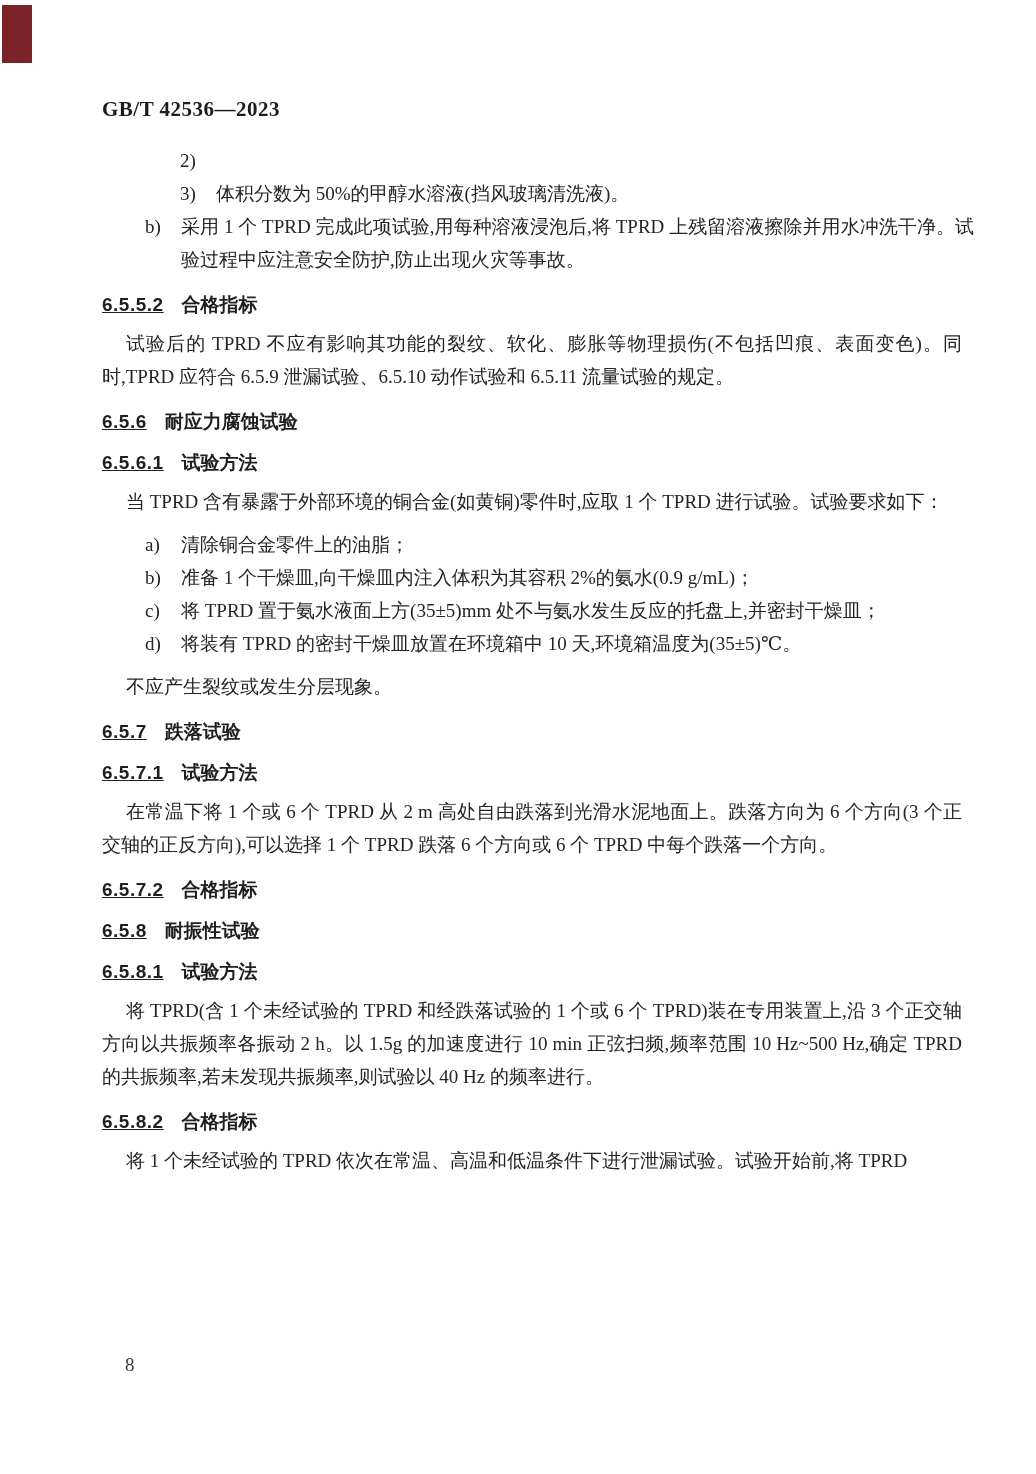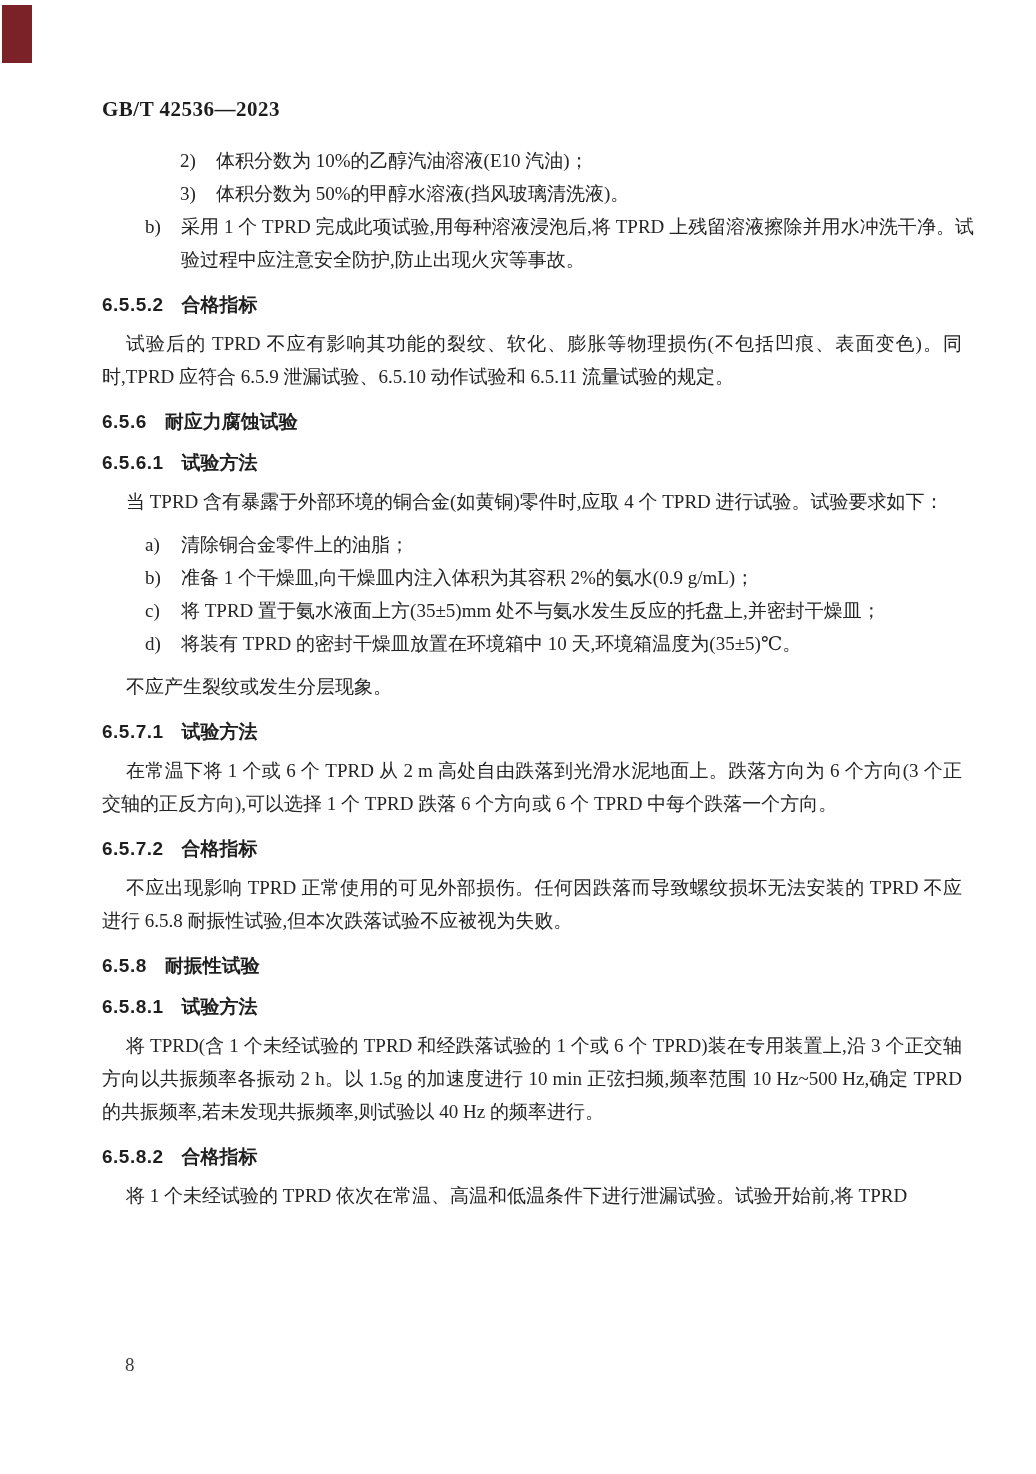--- a/index.html
+++ b/index.html
@@ -36,21 +36,21 @@
   }
   .h {
     font-family: "Liberation Sans", "DejaVu Sans", sans-serif;
     font-weight: 700;
     font-size: 19px;
     line-height: 24px;
     margin-top: 17px;
     margin-bottom: 0;
     color: #1f1f1f;
   }
-  .h .hnum { margin-right: 18px; letter-spacing: 0.5px; }
+  .h .hnum { margin-right: 18px; letter-spacing: 0.5px; text-decoration: underline; }
   .para {
     font-size: 19px;
     line-height: 33px;
     margin: 10px 12px 0 0;
     text-indent: 24px;
     text-align: justify;
   }
   .li {
     display: flex;
     font-size: 19px;
@@ -74,21 +74,20 @@
 <body>
 
 <div class="corner-mark"></div>
 
 <div class="page">
 
   <div class="doc-header">GB/T 42536—2023</div>
 
   <div class="li li-num">
     <span class="marker">2)</span>
-    <span class="litxt">体积分数为 10%的乙醇汽油溶液(E10 汽油)；</span>
   </div>
   <div class="li li-num">
     <span class="marker">3)</span>
     <span class="litxt">体积分数为 50%的甲醇水溶液(挡风玻璃清洗液)。</span>
   </div>
   <div class="li li-let">
     <span class="marker">b)</span>
     <span class="litxt">采用 1 个 TPRD 完成此项试验,用每种溶液浸泡后,将 TPRD 上残留溶液擦除并用水冲洗干净。试验过程中应注意安全防护,防止出现火灾等事故。</span>
   </div>
 
@@ -96,21 +95,21 @@
     <span class="hnum">6.5.5.2</span><span>合格指标</span>
   </div>
   <p class="para">试验后的 TPRD 不应有影响其功能的裂纹、软化、膨胀等物理损伤(不包括凹痕、表面变色)。同时,TPRD 应符合 6.5.9 泄漏试验、6.5.10 动作试验和 6.5.11 流量试验的规定。</p>
 
   <div class="h">
     <span class="hnum">6.5.6</span><span>耐应力腐蚀试验</span>
   </div>
   <div class="h">
     <span class="hnum">6.5.6.1</span><span>试验方法</span>
   </div>
-  <p class="para">当 TPRD 含有暴露于外部环境的铜合金(如黄铜)零件时,应取 4 个 TPRD 进行试验。试验要求如下：</p>
+  <p class="para">当 TPRD 含有暴露于外部环境的铜合金(如黄铜)零件时,应取 1 个 TPRD 进行试验。试验要求如下：</p>
 
   <div class="li-group">
     <div class="li li-let">
       <span class="marker">a)</span>
       <span class="litxt">清除铜合金零件上的油脂；</span>
     </div>
     <div class="li li-let">
       <span class="marker">b)</span>
       <span class="litxt">准备 1 个干燥皿,向干燥皿内注入体积为其容积 2%的氨水(0.9 g/mL)；</span>
     </div>
@@ -120,28 +119,30 @@
     </div>
     <div class="li li-let">
       <span class="marker">d)</span>
       <span class="litxt">将装有 TPRD 的密封干燥皿放置在环境箱中 10 天,环境箱温度为(35±5)℃。</span>
     </div>
   </div>
 
   <p class="para">不应产生裂纹或发生分层现象。</p>
 
   <div class="h">
+    <span class="hnum">6.5.7</span><span>跌落试验</span>
+  </div>
+  <div class="h">
     <span class="hnum">6.5.7.1</span><span>试验方法</span>
   </div>
   <p class="para">在常温下将 1 个或 6 个 TPRD 从 2 m 高处自由跌落到光滑水泥地面上。跌落方向为 6 个方向(3 个正交轴的正反方向),可以选择 1 个 TPRD 跌落 6 个方向或 6 个 TPRD 中每个跌落一个方向。</p>
 
   <div class="h">
     <span class="hnum">6.5.7.2</span><span>合格指标</span>
   </div>
-  <p class="para">不应出现影响 TPRD 正常使用的可见外部损伤。任何因跌落而导致螺纹损坏无法安装的 TPRD 不应进行 6.5.8 耐振性试验,但本次跌落试验不应被视为失败。</p>
 
   <div class="h">
     <span class="hnum">6.5.8</span><span>耐振性试验</span>
   </div>
   <div class="h">
     <span class="hnum">6.5.8.1</span><span>试验方法</span>
   </div>
   <p class="para">将 TPRD(含 1 个未经试验的 TPRD 和经跌落试验的 1 个或 6 个 TPRD)装在专用装置上,沿 3 个正交轴方向以共振频率各振动 2 h。以 1.5g 的加速度进行 10 min 正弦扫频,频率范围 10 Hz~500 Hz,确定 TPRD 的共振频率,若未发现共振频率,则试验以 40 Hz 的频率进行。</p>
 
   <div class="h">

